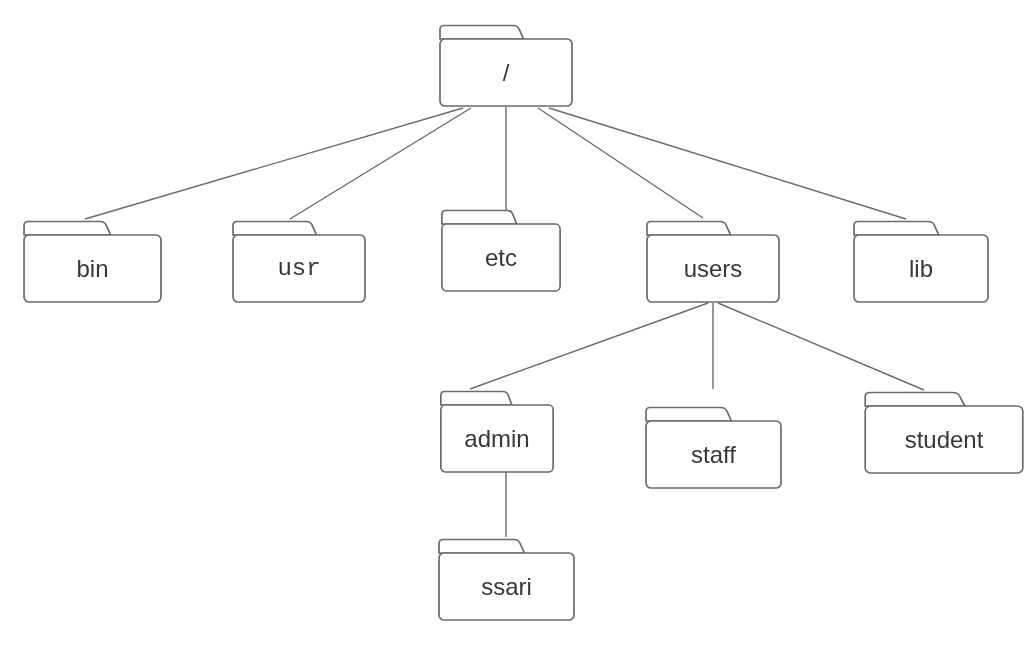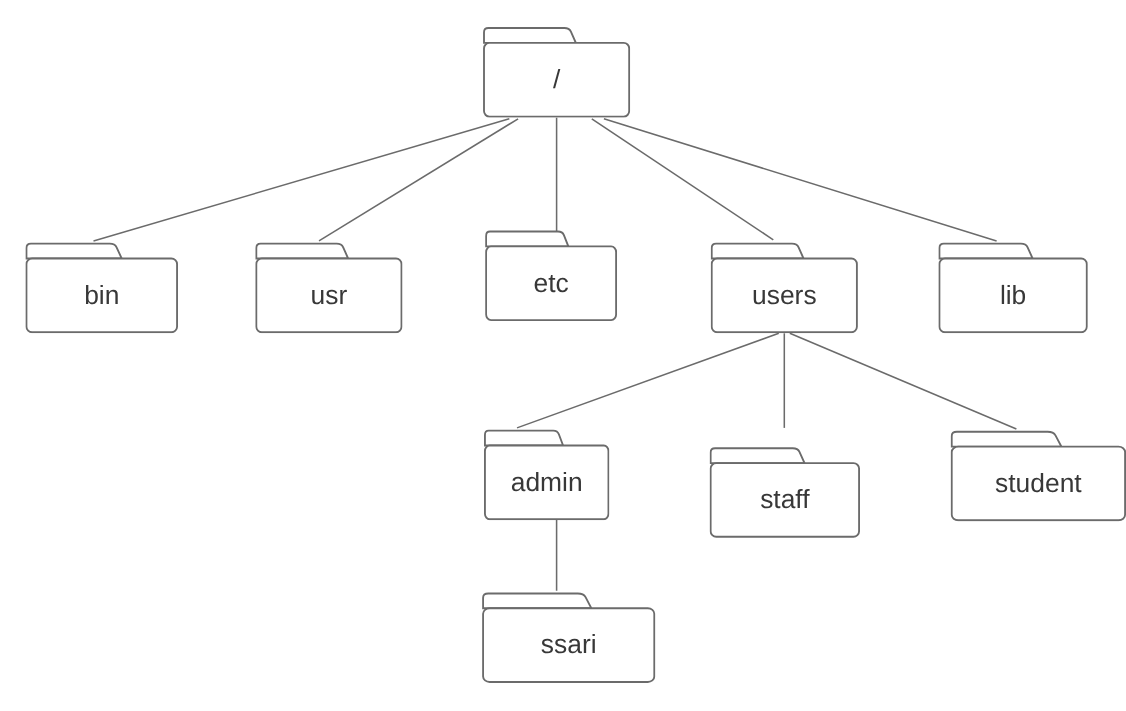--- a/index.html
+++ b/index.html
@@ -85,21 +85,21 @@
   </div>
 
   <div class="node" style="left:23px; top:218px; width:139px;text-decoration:underline;">
     <svg class="folder" viewBox="0 0 134 85" preserveAspectRatio="none" xmlns="http://www.w3.org/2000/svg">
       <path d="M 1 17 L 1 7.5 Q 1 3.5 5 3.5 L 74 3.5 Q 78.5 3.5 80 6.8 L 84.5 17 Z"></path>
       <rect x="1" y="17" width="132" height="67" rx="5"></rect>
     </svg>
     <span class="label">bin</span>
   </div>
 
-  <div class="node" style="left:232px; top:218px; width:134px;">
+  <div class="node" style="left:232px; top:218px; width:134px;font-family:Liberation Mono, monospace;">
     <svg class="folder" viewBox="0 0 134 85" preserveAspectRatio="none" xmlns="http://www.w3.org/2000/svg">
       <path d="M 1 17 L 1 7.5 Q 1 3.5 5 3.5 L 74 3.5 Q 78.5 3.5 80 6.8 L 84.5 17 Z"></path>
       <rect x="1" y="17" width="132" height="67" rx="5"></rect>
     </svg>
     <span class="label">usr</span>
   </div>
 
   <div class="node" style="left:441px; top:207px; width:120px;">
     <svg class="folder" viewBox="0 0 134 85" preserveAspectRatio="none" xmlns="http://www.w3.org/2000/svg">
       <path d="M 1 17 L 1 7.5 Q 1 3.5 5 3.5 L 74 3.5 Q 78.5 3.5 80 6.8 L 84.5 17 Z"></path>
@@ -141,21 +141,21 @@
   </div>
 
   <div class="node" style="left:864px; top:389px; width:160px;">
     <svg class="folder" viewBox="0 0 134 85" preserveAspectRatio="none" xmlns="http://www.w3.org/2000/svg">
       <path d="M 1 17 L 1 7.5 Q 1 3.5 5 3.5 L 74 3.5 Q 78.5 3.5 80 6.8 L 84.5 17 Z"></path>
       <rect x="1" y="17" width="132" height="67" rx="5"></rect>
     </svg>
     <span class="label">student</span>
   </div>
 
-  <div class="node" style="left:438px; top:536px; width:137px;padding-left:21px;">
+  <div class="node" style="left:438px; top:536px; width:137px;">
     <svg class="folder" viewBox="0 0 134 85" preserveAspectRatio="none" xmlns="http://www.w3.org/2000/svg">
       <path d="M 1 17 L 1 7.5 Q 1 3.5 5 3.5 L 74 3.5 Q 78.5 3.5 80 6.8 L 84.5 17 Z"></path>
       <rect x="1" y="17" width="132" height="67" rx="5"></rect>
     </svg>
     <span class="label">ssari</span>
   </div>
 
 </div>
 
 </body></html>

